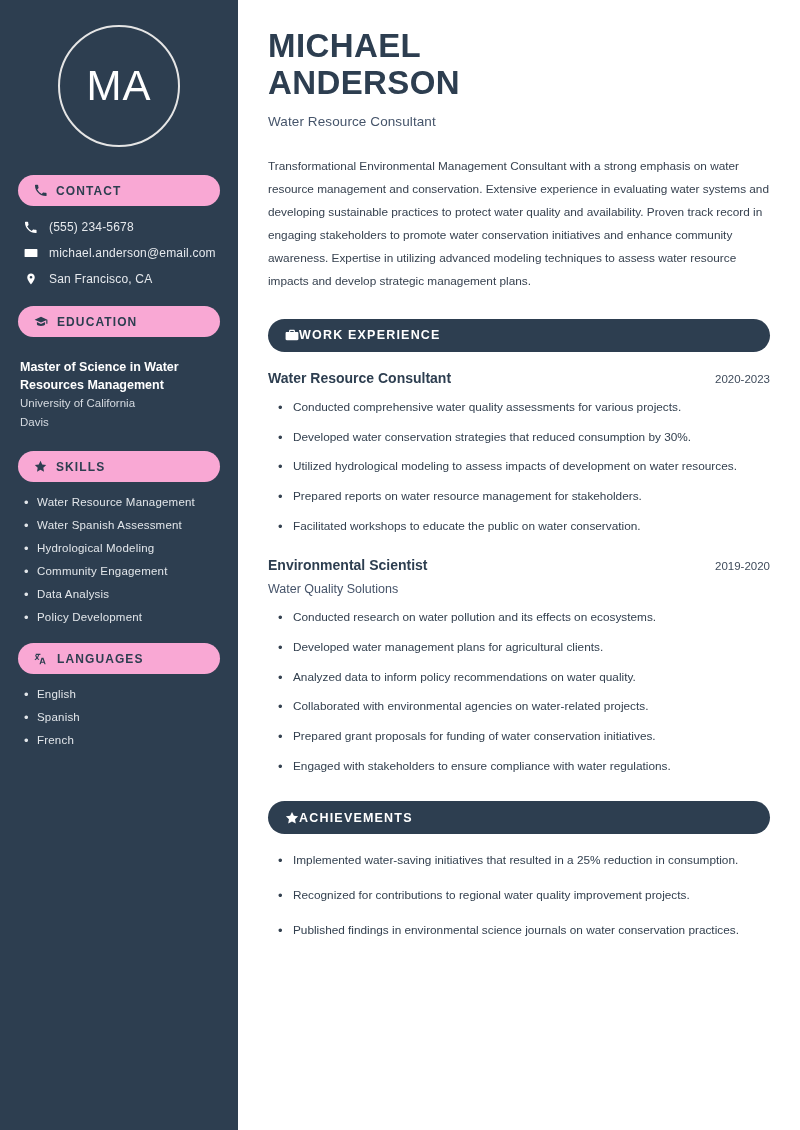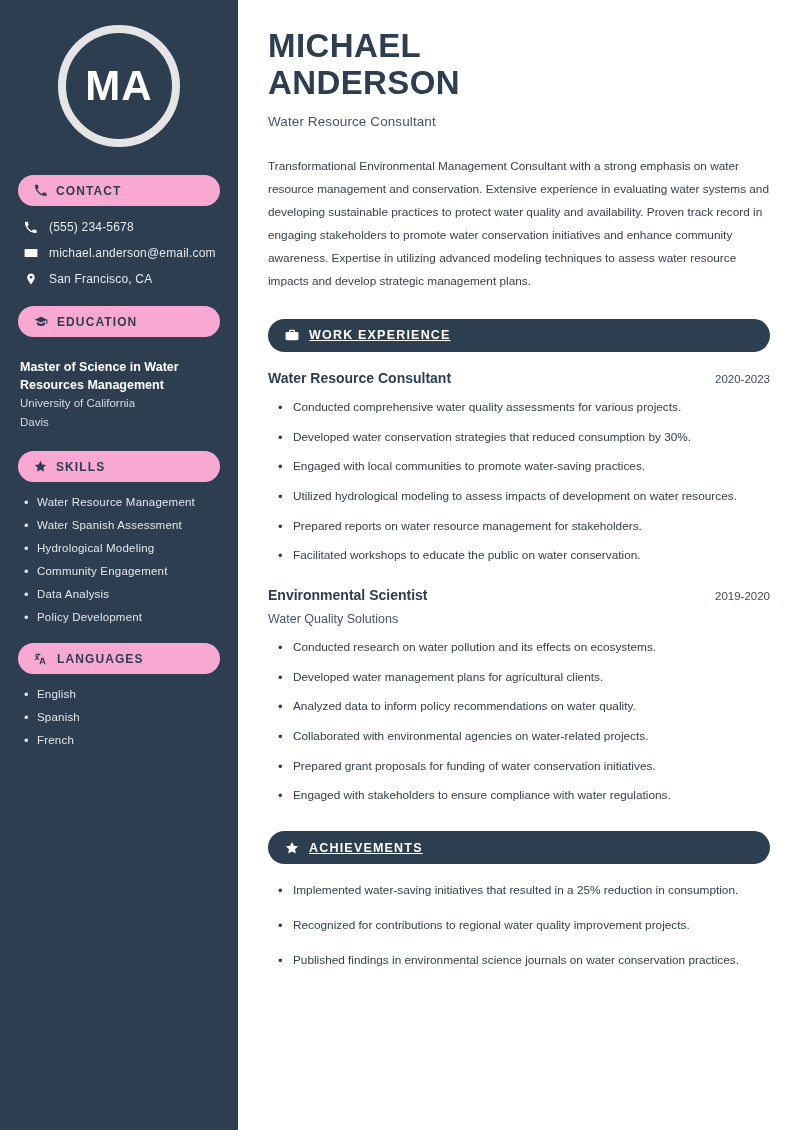--- a/index.html
+++ b/index.html
@@ -23,26 +23,26 @@
     padding: 0 18px;
     flex: 0 0 238px;
     position: relative;
   }
   .avatar-wrap {
     display: flex; justify-content: center;
     margin-top: 25px; margin-bottom: 28px;
   }
   .avatar {
     width: 122px; height: 122px;
-    border: 8px solid #e5e5e5;
+    border: 2px solid #e5e5e5;
     border-radius: 50%;
     display: flex; align-items: center; justify-content: center;
     font-size: 42px;
     letter-spacing: 1px;
-    font-weight: 700;
+    font-weight: 400;
     color: #ffffff;
   }
   .pill {
     background: #f9a8d4;
     color: #2d3e50;
     border-radius: 20px;
     height: 31px;
     display: flex;
     align-items: center;
     gap: 9px;
@@ -115,27 +115,25 @@
     line-height: 1.95;
     color: #36414f;
     text-align: left;
   }
   .sec-bar {
     background: #2d3e50;
     color: #ffffff;
     border-radius: 20px;
     height: 33px;
     display: flex; align-items: center;
-    gap: 10px;
     padding: 6px 17px;
     font-size: 12.5px;
     font-weight: bold;
     letter-spacing: 1.2px;
     margin: 26px 0 18px 0;
-    text-decoration: underline;
   }
   .job-head {
     display: flex; justify-content: space-between; align-items: baseline;
   }
   .job-title {
     font-size: 14px; font-weight: bold; color: #2d3e50;
   }
   .job-dates {
     font-size: 11.5px; color: #3f4b5b;
   }
@@ -273,21 +271,20 @@
     </div>
 
     <div class="job-block">
       <div class="job-head">
         <span class="job-title">Water Resource Consultant</span>
         <span class="job-dates">2020-2023</span>
       </div>
       <ul class="bullets">
         <li>Conducted comprehensive water quality assessments for various projects.</li>
         <li>Developed water conservation strategies that reduced consumption by 30%.</li>
-        <li>Engaged with local communities to promote water-saving practices.</li>
         <li>Utilized hydrological modeling to assess impacts of development on water resources.</li>
         <li>Prepared reports on water resource management for stakeholders.</li>
         <li>Facilitated workshops to educate the public on water conservation.</li>
       </ul>
     </div>
 
     <div class="job-block">
       <div class="job-head">
         <span class="job-title">Environmental Scientist</span>
         <span class="job-dates">2019-2020</span>

